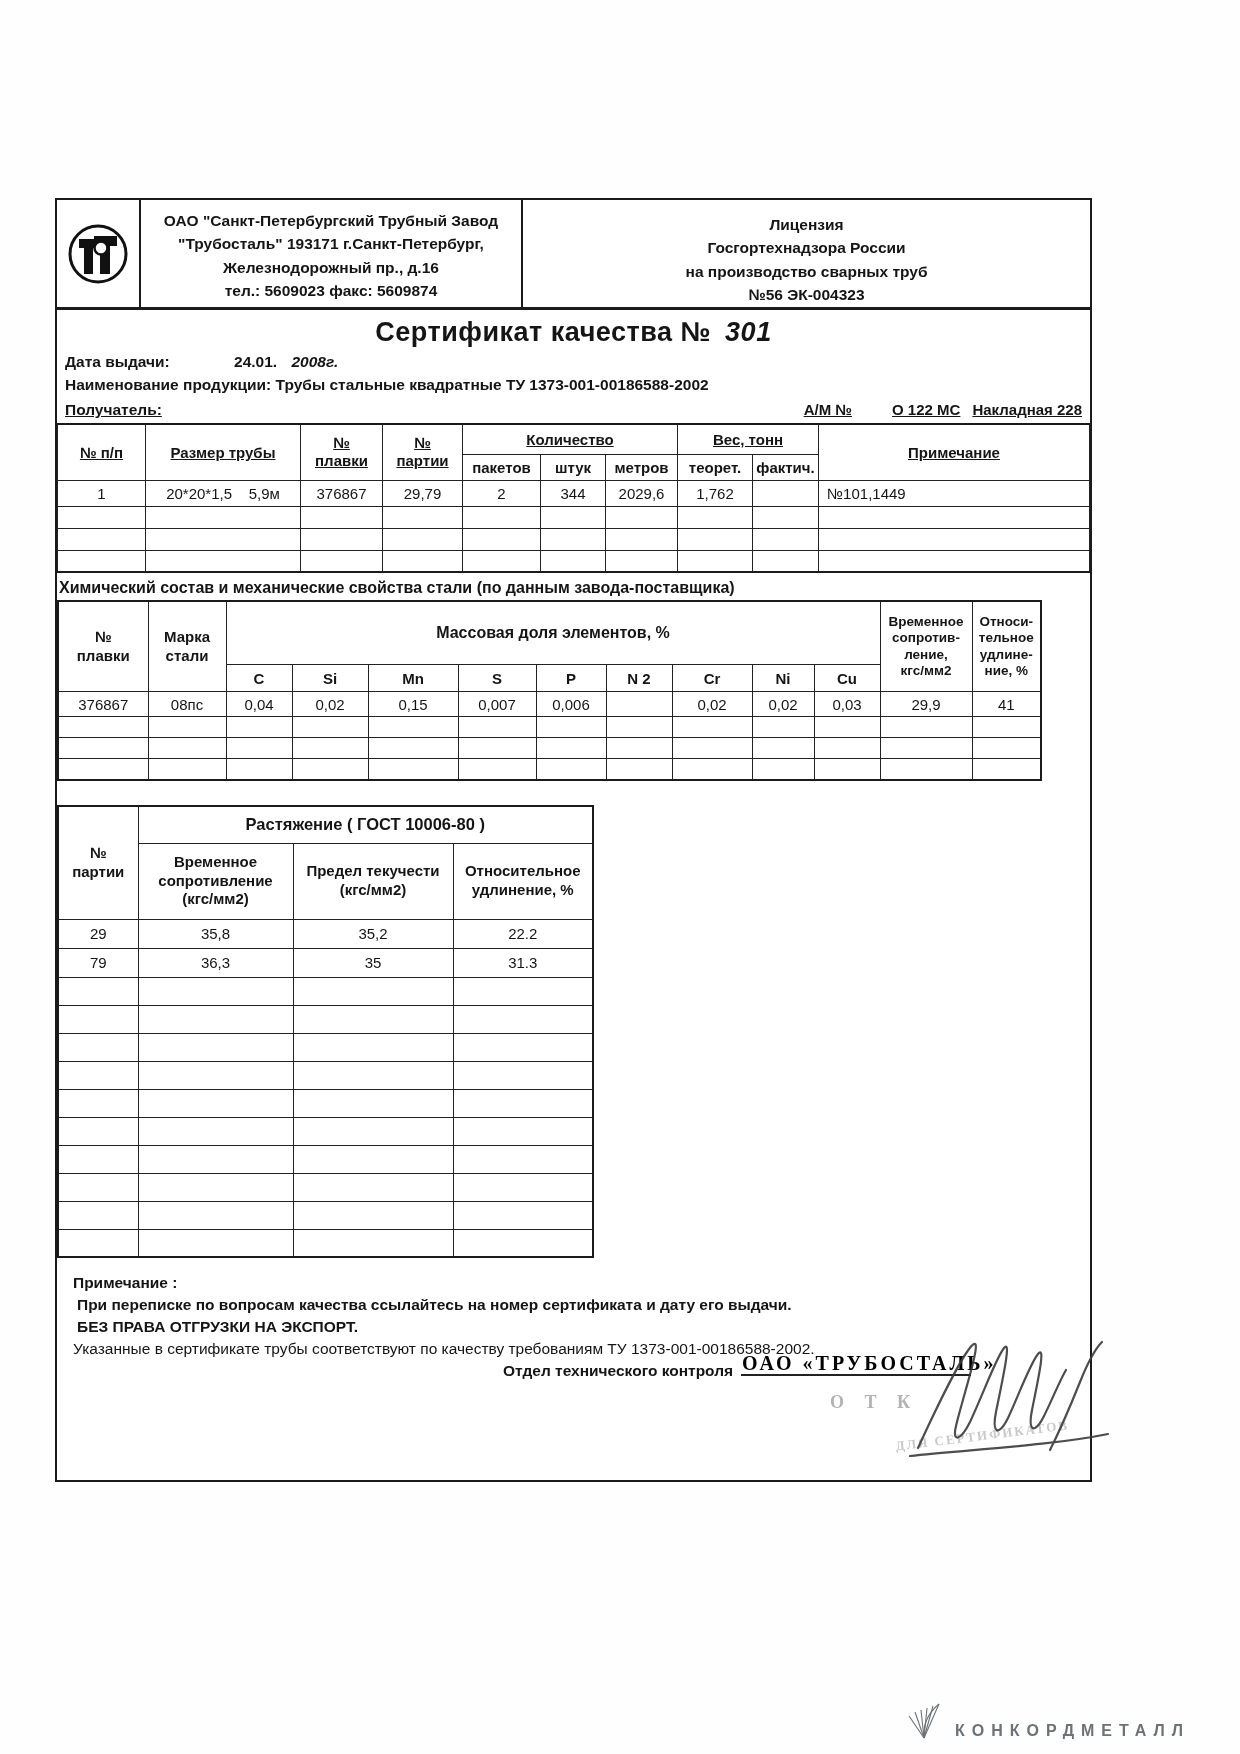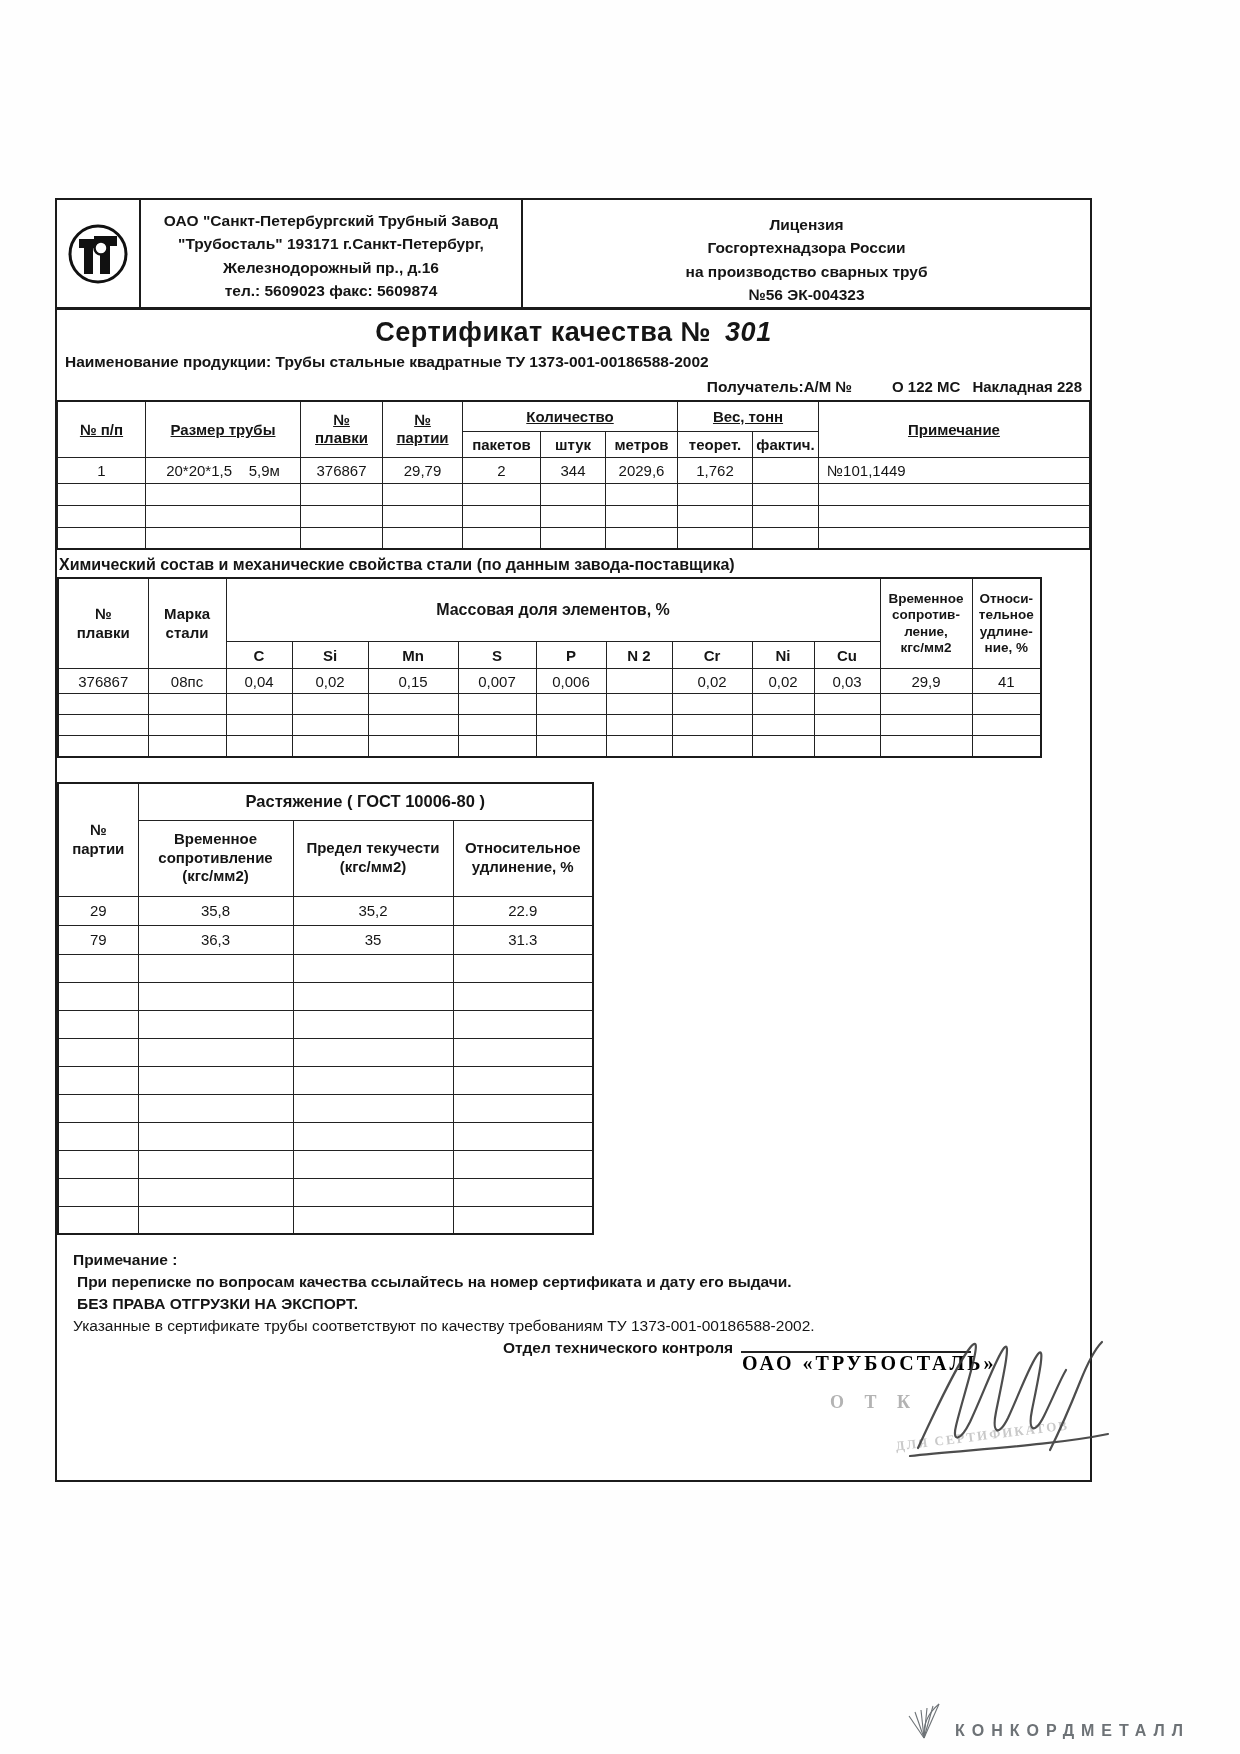--- a/index.html
+++ b/index.html
@@ -19,21 +19,21 @@
   .hdr-company{width:382px;border-right:2px solid #1b1b1b;box-sizing:border-box;
     text-align:center;padding-top:9px;font-weight:bold;font-size:15.5px;line-height:1.5;}
   .hdr-license{flex:1;text-align:center;padding-top:13px;font-weight:bold;font-size:15.5px;line-height:1.5;}
   
   .title-row{text-align:center;font-size:27px;font-weight:bold;margin:7px 0 2px 0;letter-spacing:.5px;}
   .title-num{font-style:italic;margin-left:14px;}
   .meta{font-size:15.5px;font-weight:bold;padding:0 8px;}
   .meta-line{margin:5px 0;}
   .date-val{margin-left:60px;}
   .date-year{font-style:italic;margin-left:10px;}
-  .receiver{display:flex;justify-content:flex-end;align-items:baseline;margin:7px 0 4px 0;}
+  .receiver{display:flex;justify-content:space-between;align-items:baseline;margin:7px 0 4px 0;text-decoration:underline;}
   .am{font-size:15px;}
   .am .sp{display:inline-block;width:40px;}
   .am .sp2{display:inline-block;width:12px;}
   
   table{border-collapse:collapse;table-layout:fixed;}
   th,td{border:1px solid #222;padding:0 3px;font-size:15px;overflow:hidden;}
   table{border:2px solid #1b1b1b;}
   th{font-weight:bold;text-align:center;}
   td{text-align:center;}
   .pre{white-space:pre-line;line-height:1.25;}
@@ -98,20 +98,25 @@
         <div>на производство сварных труб</div>
         <div>№56    ЭК-004323</div>
       </div>
     </div>
 
     <div class="title-row">
       <span>Сертификат качества №</span><span class="title-num">301</span>
     </div>
 
     <div class="meta">
+      <div class="meta-line">
+        <span>Дата выдачи:</span>
+        <span class="date-val">24.01.</span>
+        <span class="date-year">2008г.</span>
+      </div>
       <div class="meta-line">Наименование продукции: Трубы стальные квадратные ТУ 1373-001-00186588-2002</div>
       <div class="receiver">
         <span>Получатель:</span>
         <span class="am">
           <span>А/М №</span><span class="sp"></span><span>О 122 МС</span><span class="sp2"></span><span>Накладная 228</span>
         </span>
       </div>
     </div>
 
     <table class="t1">
@@ -330,21 +335,21 @@
 (кгс/мм2)</th>
           <th class="pre">Относительное
 удлинение, %</th>
         </tr>
       </thead>
       <tbody>
         <tr class="dr">
           <td>29</td>
           <td>35,8</td>
           <td>35,2</td>
-          <td>22.9</td>
+          <td>22.2</td>
         </tr>
         <tr class="dr">
           <td>79</td>
           <td>36,3</td>
           <td>35</td>
           <td>31.3</td>
         </tr>
       <tr style="height: 28px;">
             <td></td>
             <td></td>

